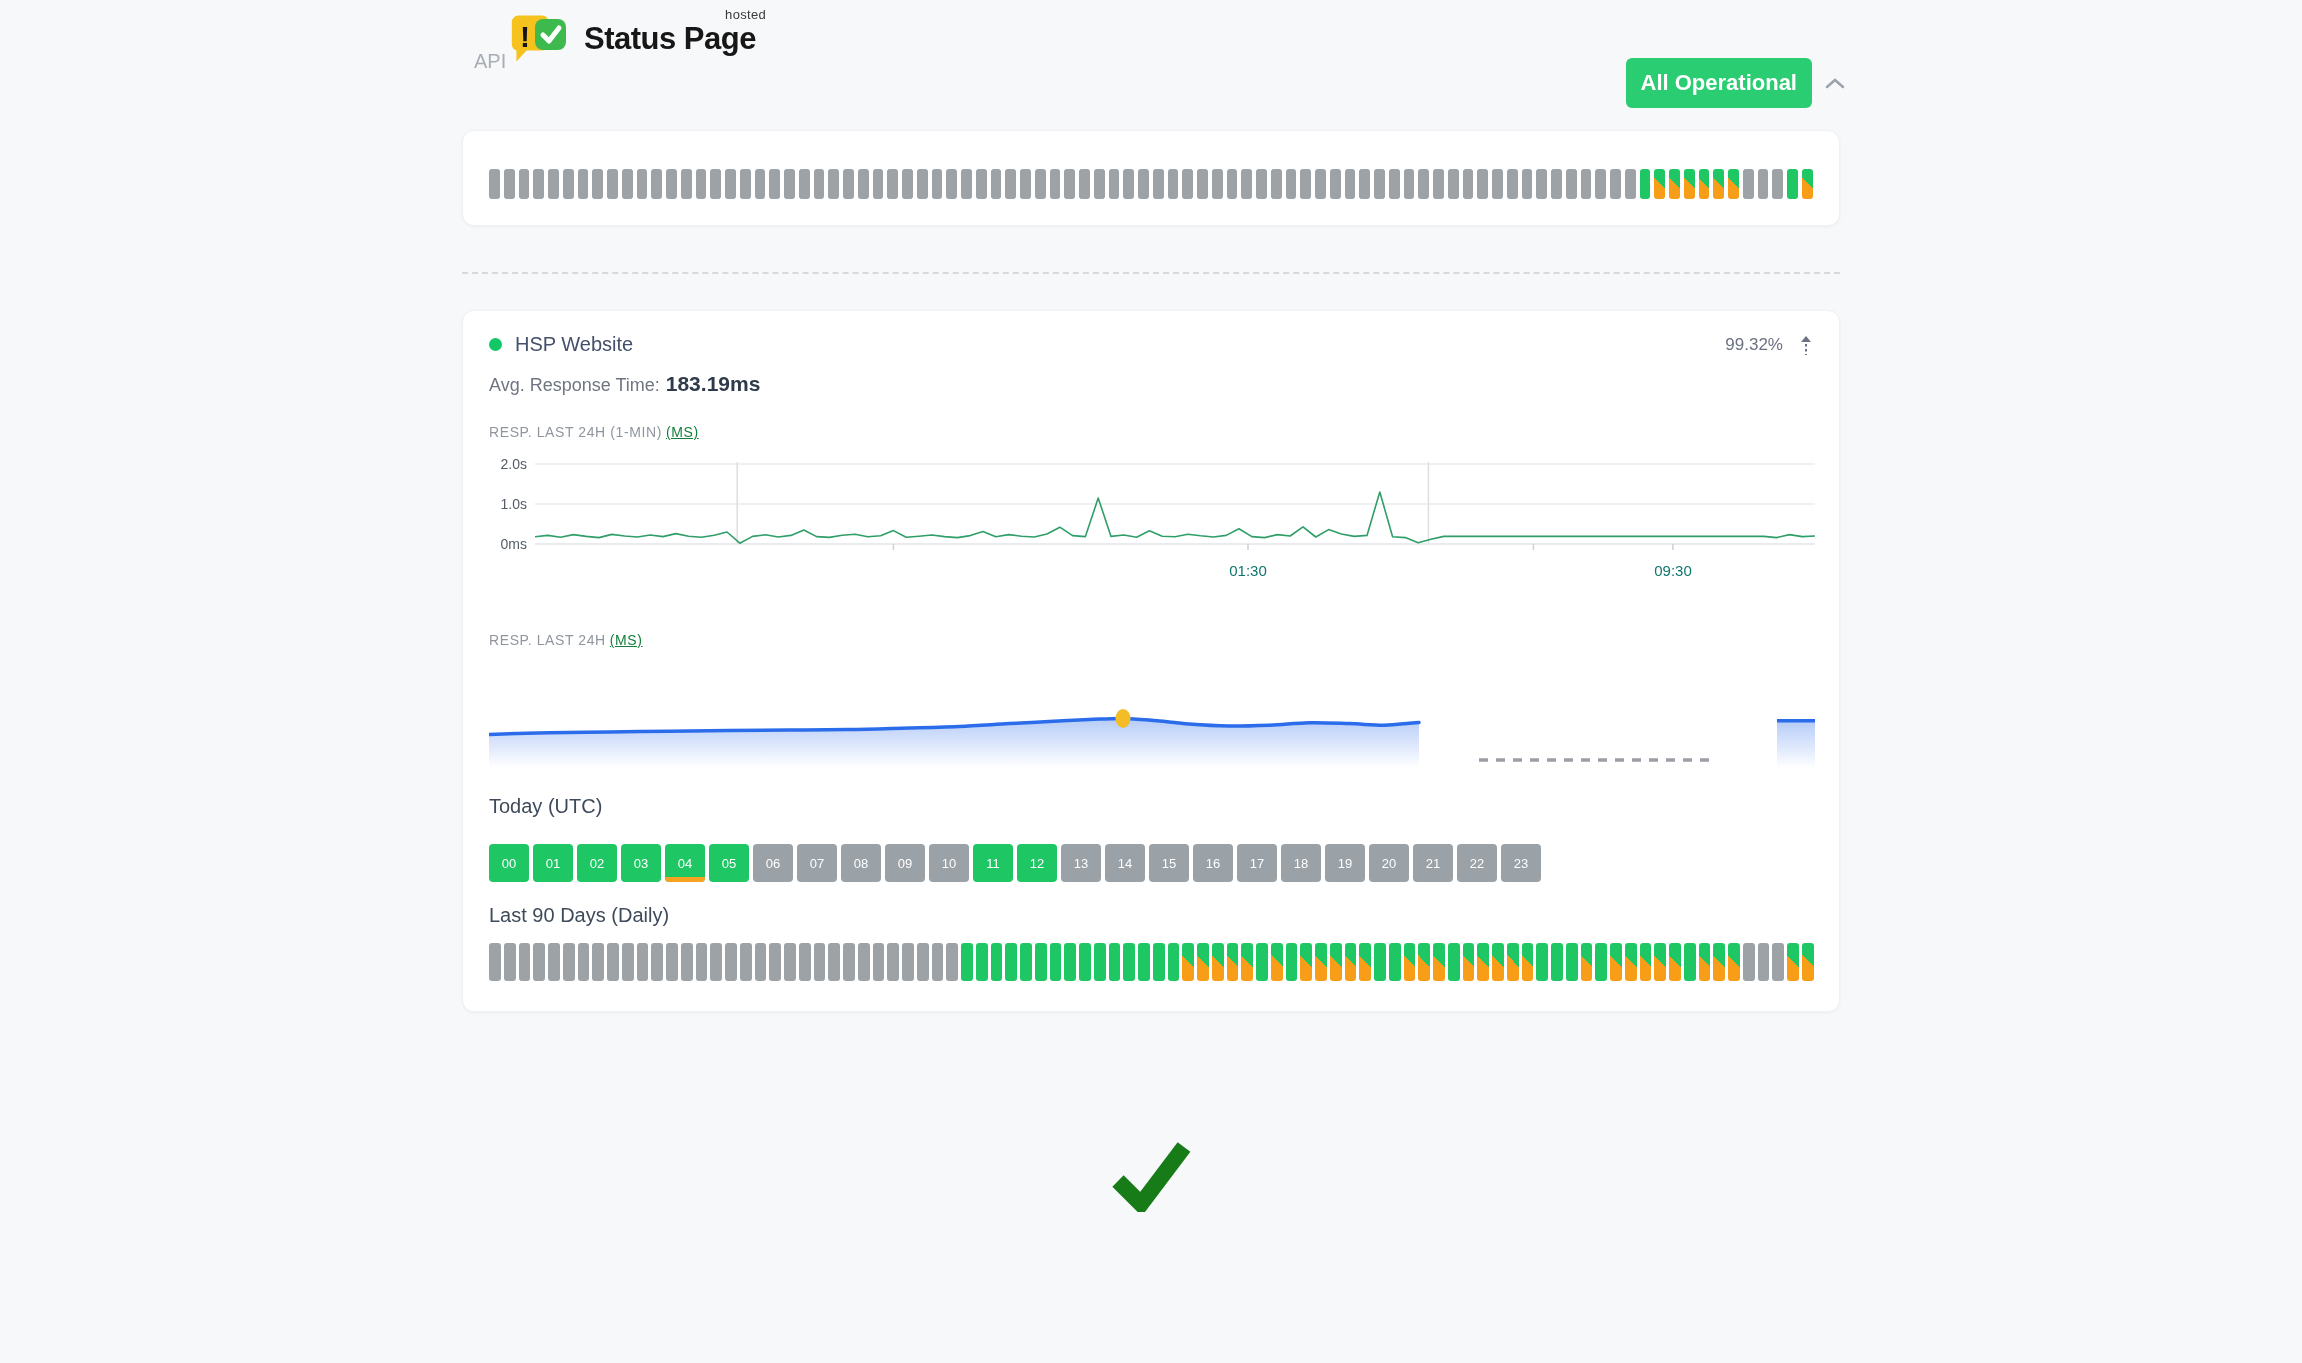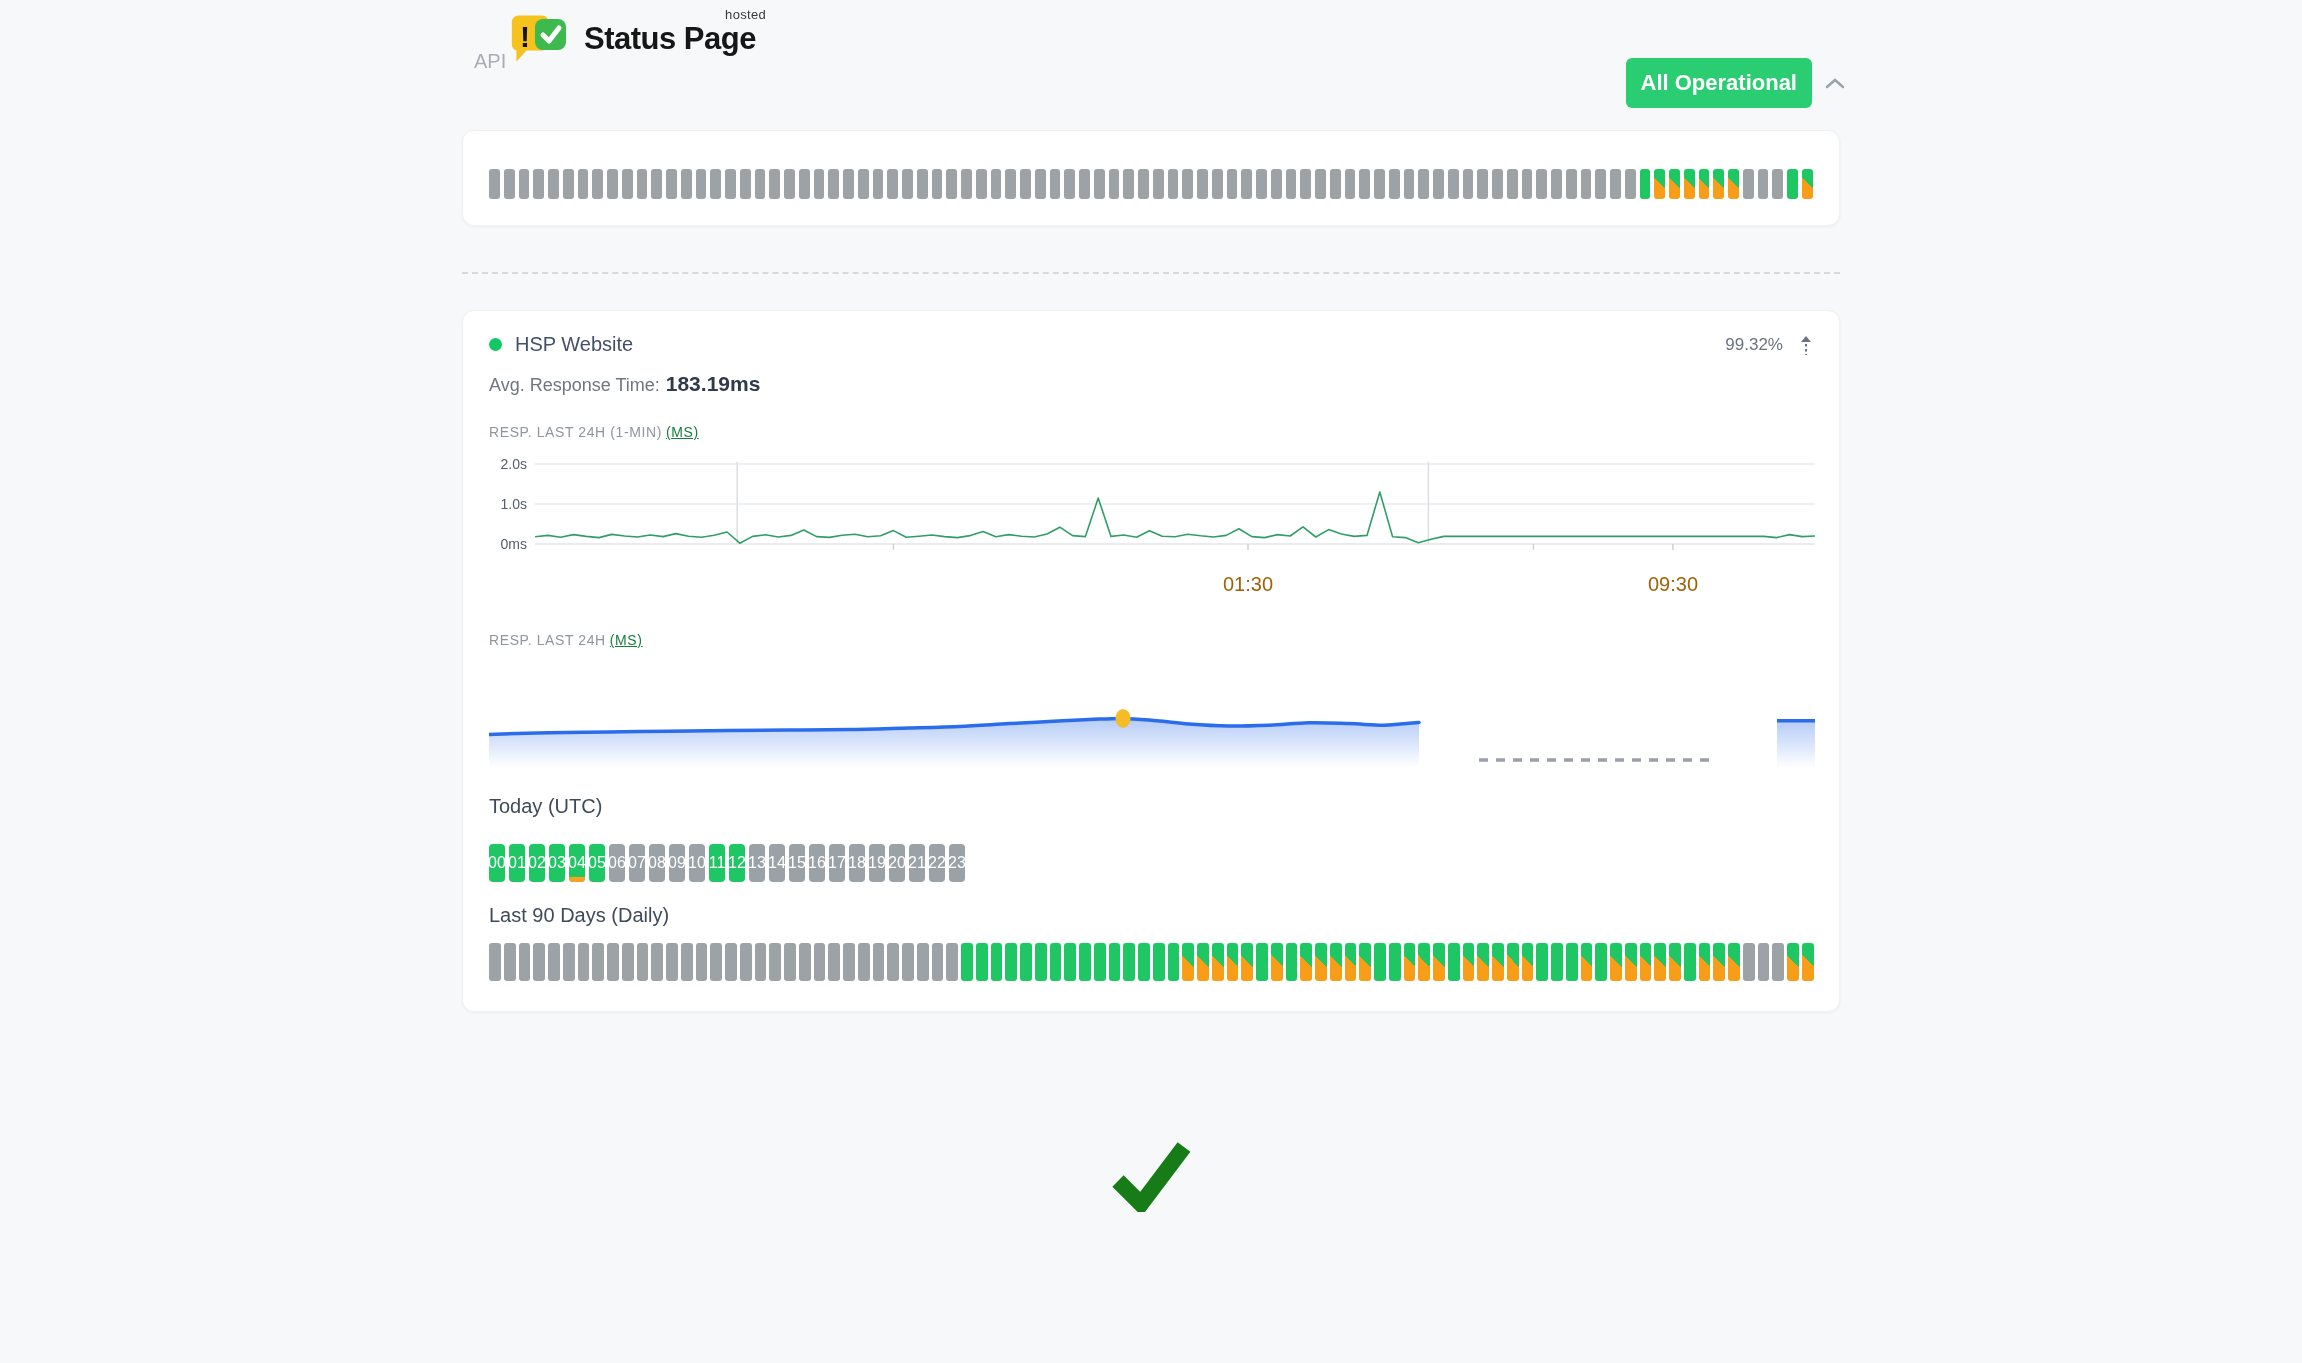--- a/index.html
+++ b/index.html
@@ -66,34 +66,34 @@
     font-size:17px; font-weight:700; padding:8px 19px; border-radius:17px;
   }
   .avg-line { margin-top:16px; font-size:18px; color:#6f7680; }
   .avg-val { font-size:21px; font-weight:700; color:#2f3a4a; margin-left:6px; }
   .chart-label { margin-top:28px; font-size:14px; color:#8f969e; letter-spacing:0.6px; }
   .chart-label .unit { color:#15803d; margin-left:4px;text-decoration:underline; }
 
   
   .chart1-wrap { position:relative; margin-top:14px; padding-left:46px; height:134px; }
   .y-lab { position:absolute; left:0; width:38px; text-align:right; font-size:14px; color:#555c66; }
-  .x-lab { position:absolute; font-size:20px; color:#a16207; transform:translateX(-50%); top:108px;margin-top:11px; }
+  .x-lab { position:absolute; font-size:15px; color:#0f766e; transform:translateX(-50%); top:108px; }
   #chart1 { width:1280px; height:100px; display:block; }
 
   
   .chart2-wrap { position:relative; margin-top:44px; }
   #chart2 { width:1326px; height:115px; display:block; margin-top:10px; }
 
   .sub-heading { margin-top:22px; font-size:20px; font-weight:500; color:#3f4b5b; }
 
   .hours { display:flex; gap:4px; margin-top:26px; }
   .hour-box {
-    position:relative; width:16px; height:38px; border-radius:4px;
+    position:relative; width:40px; height:38px; border-radius:4px;
     display:flex; align-items:center; justify-content:center;
-    color:#fff; font-size:16px; cursor:pointer; overflow:hidden;
+    color:#fff; font-size:13px; cursor:pointer; overflow:hidden;
   }
   .hour-box.on { background:#1ec764; }
   .hour-box.off { background:#9aa1a7; }
   .hour-mark { position:absolute; bottom:0; left:0; right:0; height:5px; background:#f7a221; }
 
   .days { display:flex; gap:3px; margin-top:16px; }
   .days .bar { flex:1; height:38px; border-radius:3px; }
 
   
   .no-incidents { text-align:center; margin-top:128px; }

